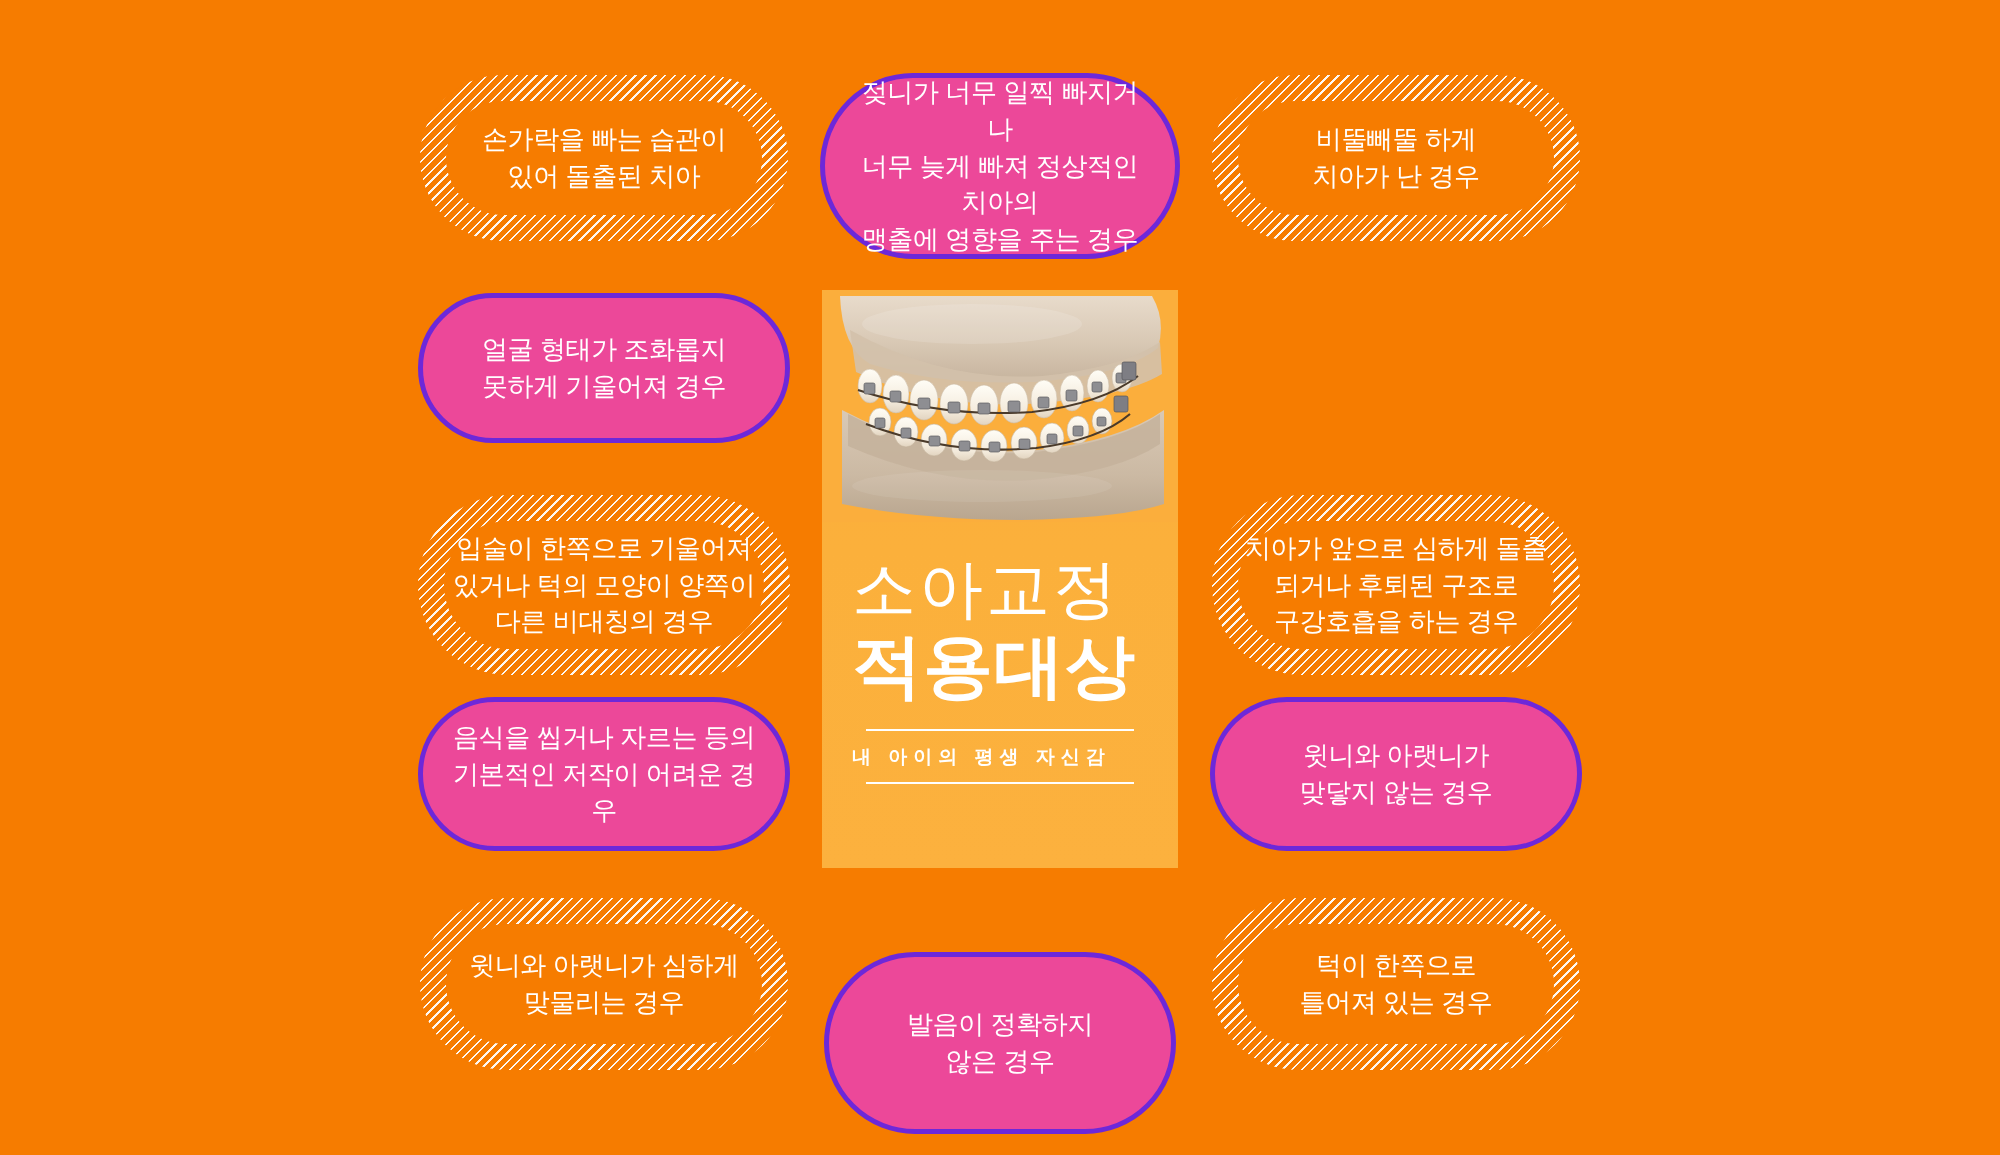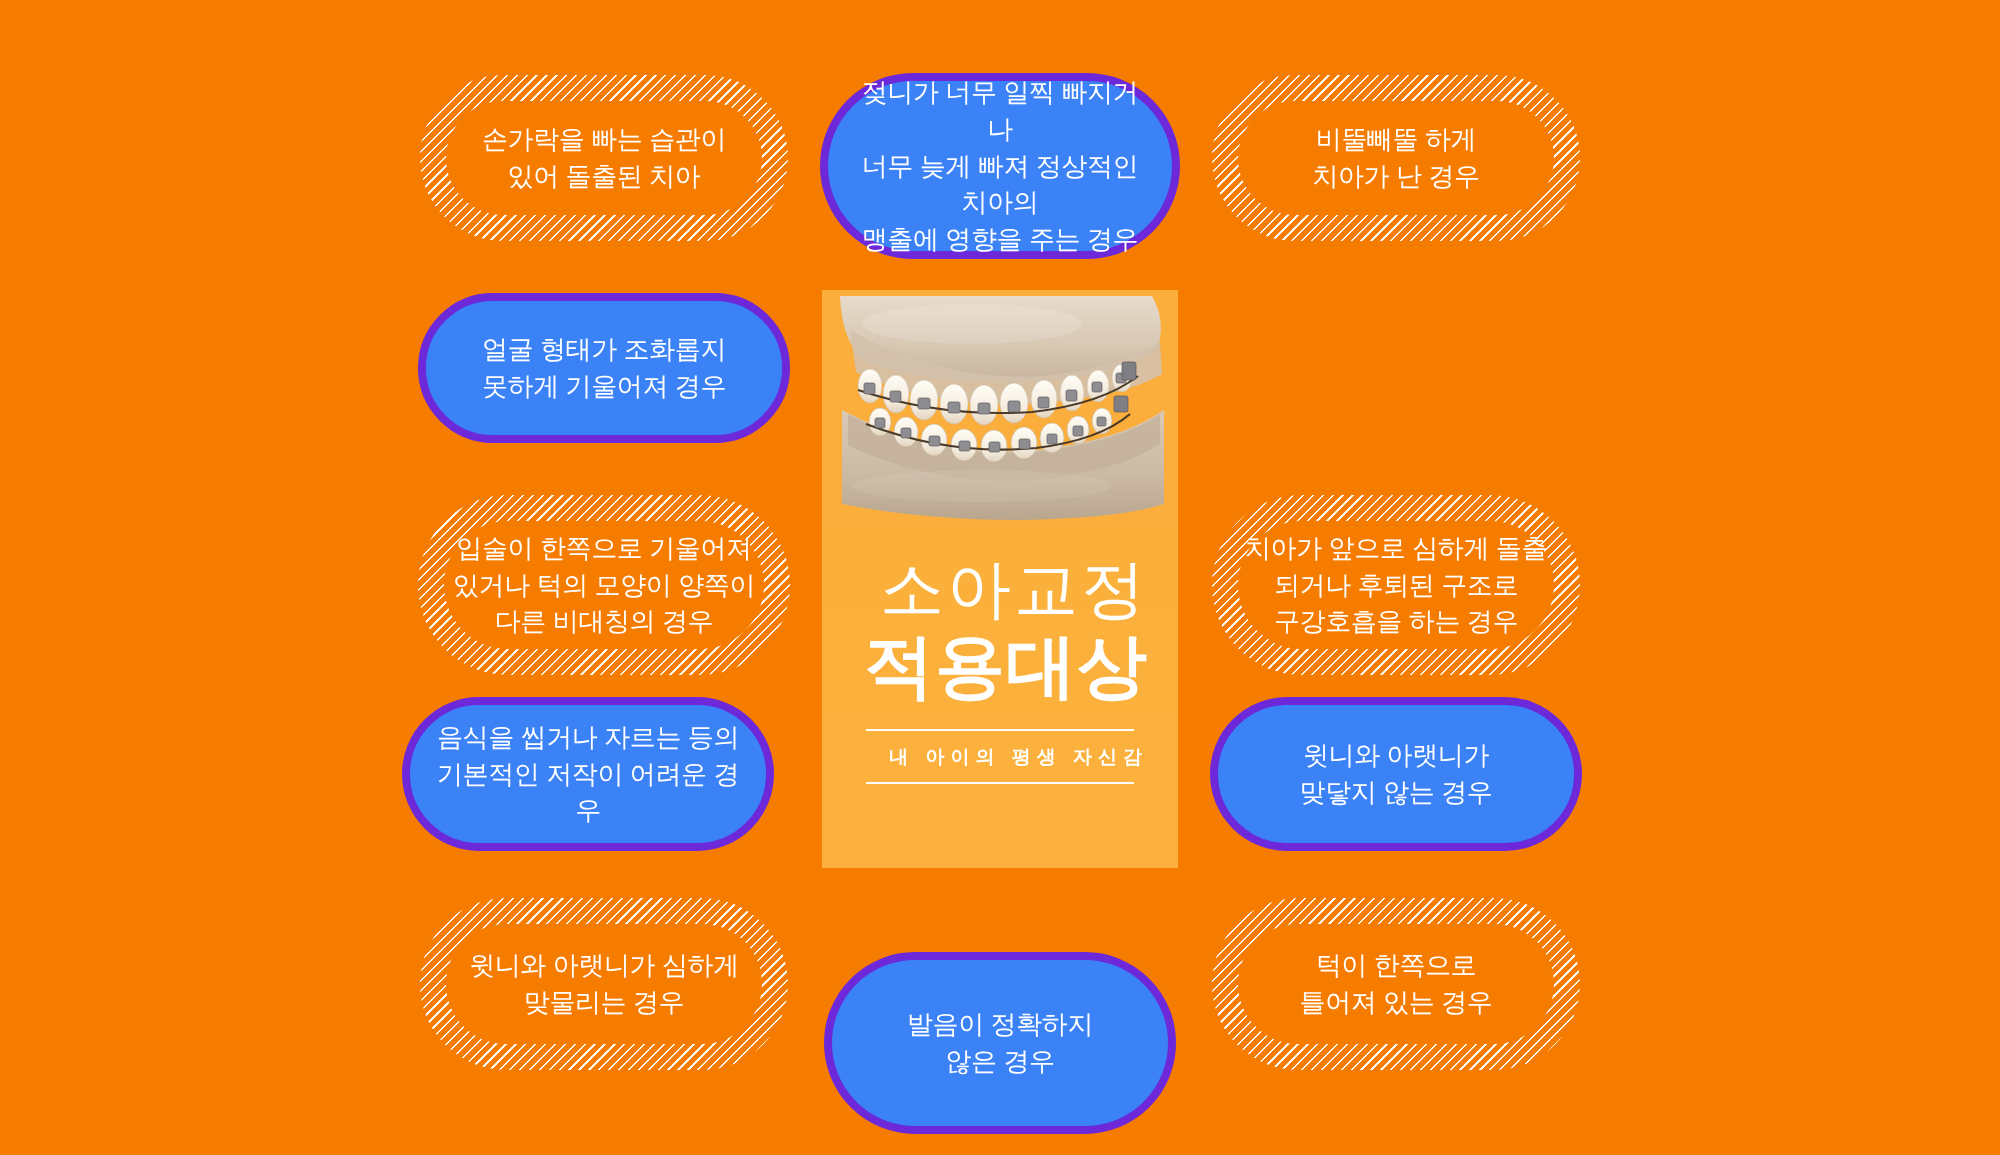--- a/index.html
+++ b/index.html
@@ -41,22 +41,22 @@
     font-size: 26px;
     line-height: 1.42;
     font-weight: 400;
     letter-spacing: -0.4px;
     white-space: pre-line;
     padding: 0 24px;
   }
 
   
   .pill.solid {
-    border: 8px solid #6d28d9;
-    background: #3b82f6;
+    border: 5px solid #6d28d9;
+    background: #ec4899;
   }
 
   
   .pill.hatched {
     background: #F67C00;
     border: 0;
   }
   .pill.hatched::before {
     content: "";
     position: absolute;
@@ -101,21 +101,21 @@
     height: 232px;
     overflow: hidden;
     background: #FBAE3C;
   }
 
   .photo-svg { display: block; width: 100%; height: 100%; }
 
   .card-body {
     position: relative;
     padding: 34px 30px 0 30px;
-    text-align: right;
+    text-align: left;
   }
 
   .title-light {
     font-size: 64px;
     font-weight: 300;
     letter-spacing: 3px;
     color: #ffffff;
     line-height: 1.04;
     font-family: "Liberation Sans", "DejaVu Sans", sans-serif;
   }
@@ -146,21 +146,21 @@
   .rule-bottom {
     height: 2px;
     background: #ffffff;
     margin: 0 14px;
   }
 
   
   #pill-l1 { left: 420px;  top: 75px;  width: 368px; height: 166px; }
   #pill-l2 { left: 418px;  top: 293px; width: 372px; height: 150px; }
   #pill-l3 { left: 418px;  top: 495px; width: 372px; height: 180px; }
-  #pill-l4 { left: 402px;  top: 697px; width: 372px; height: 154px; }
+  #pill-l4 { left: 418px;  top: 697px; width: 372px; height: 154px; }
   #pill-l5 { left: 420px;  top: 898px; width: 368px; height: 172px; }
 
   
   #pill-c1 { left: 820px;  top: 73px;  width: 360px; height: 186px; }
   #pill-c2 { left: 824px;  top: 952px; width: 352px; height: 182px; }
 
   
   #pill-r1 { left: 1212px; top: 75px;  width: 368px; height: 166px; }
   #pill-r2 { left: 1210px; top: 293px; width: 372px; height: 150px; }
   #pill-r3 { left: 1212px; top: 495px; width: 368px; height: 180px; justify-content: center; }

